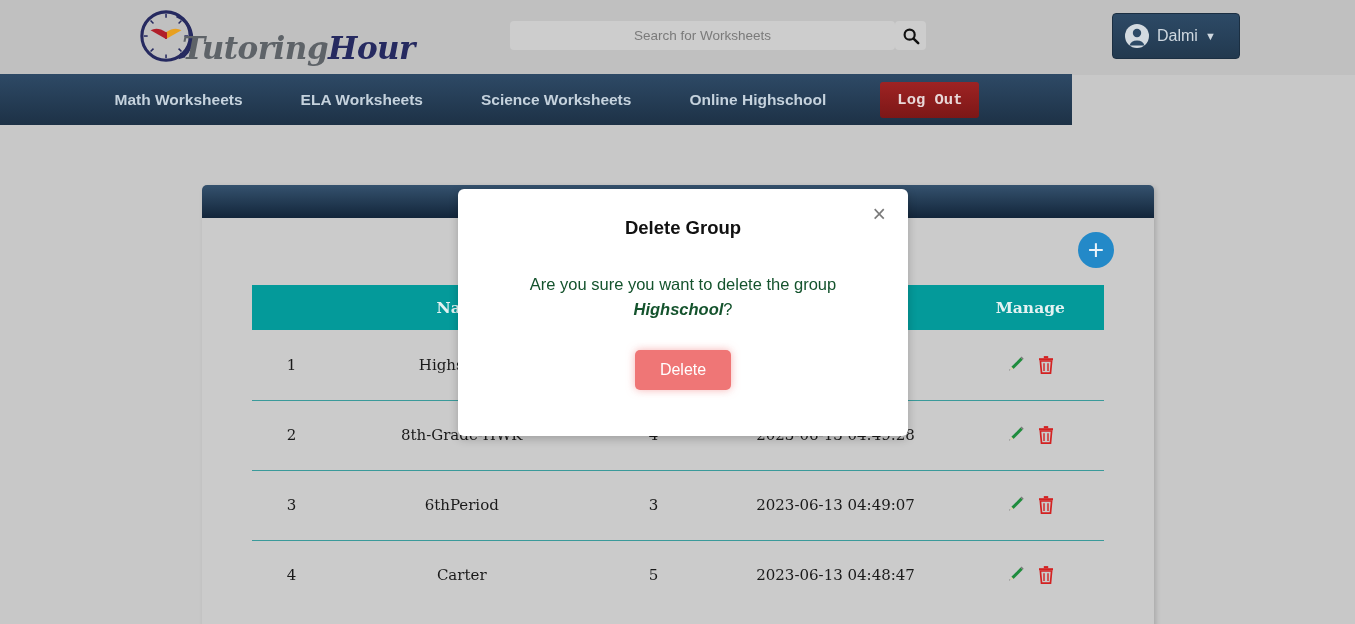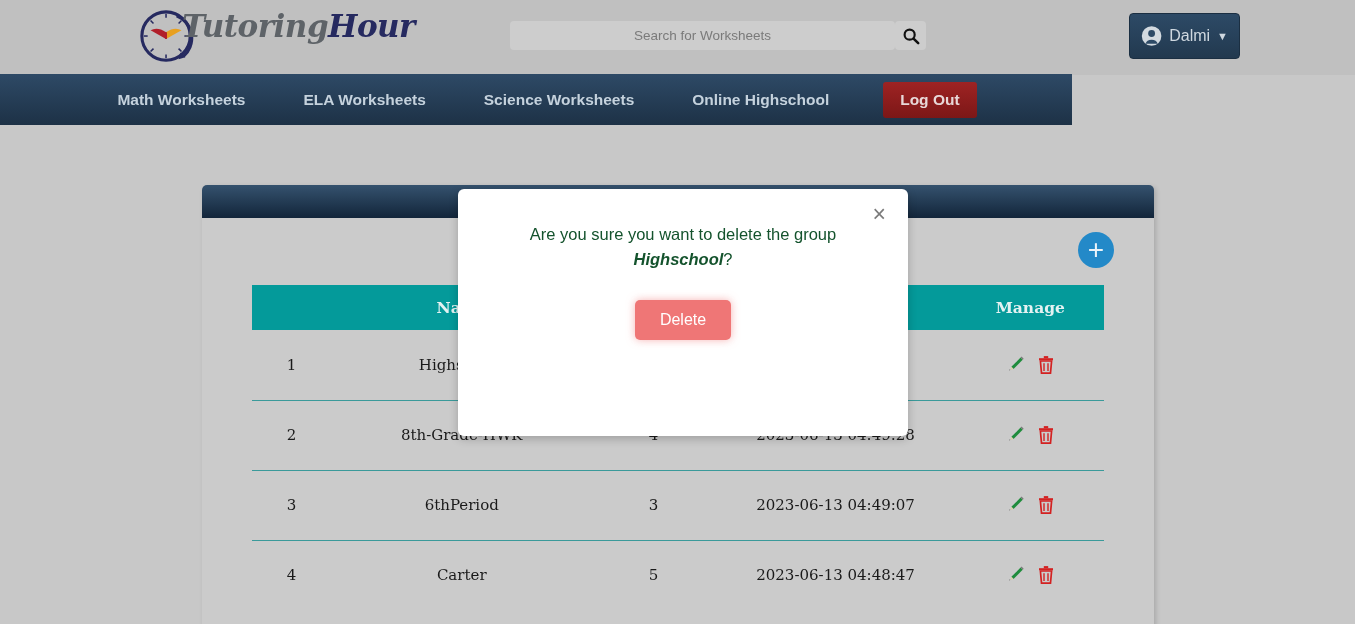--- a/index.html
+++ b/index.html
@@ -12,21 +12,21 @@
   #app { position: relative; width: 1355px; height: 624px; background: #c8c8c8; }
 
   
   .top-header {
     position: absolute; top: 0; left: 0; width: 1355px; height: 75px;
     background: #c0c0c0;
     display: flex; align-items: center;
   }
   .logo-wrap {
     position: absolute; left: 138px; top: 8px;
-    display: flex; align-items: flex-start; height: 58px;
+    display: flex; align-items: flex-end; height: 58px;
   }
   .logo-clock { width: 58px; height: 58px; display:block; }
   .logo-text {
     font-family: "DejaVu Serif", serif;
     font-size: 31px; font-style: italic; font-weight: bold;
     margin-left: -14px; letter-spacing: -0.5px;
     white-space: nowrap;
   }
   .logo-text .t1 { color: #5e6368; }
   .logo-text .t2 { color: #262a60; }
@@ -44,21 +44,21 @@
   }
   .search-input::placeholder { color: #7a7a7a; opacity: 1; }
   .search-btn {
     width: 31px; height: 29px; background: #cdcdcd; border: none;
     border-radius: 4px; cursor: pointer;
     display: flex; align-items: center; justify-content: center;
   }
 
   .user-btn {
     position: absolute; right: 115px; top: 13px;
-    width: 111px; height: 46px;
+    width: 128px; height: 46px;
     background: linear-gradient(180deg, #2d4a66 0%, #22394f 100%);
     border: 1px solid #1b2f42; border-radius: 4px;
     display: flex; align-items: center; gap: 7px;
     padding: 0 11px; cursor: pointer;
   }
   .user-name {
     color: #cfd8e0; font-size: 16px;
     font-family: "Liberation Sans", sans-serif;
   }
   .caret { color: #cfd8e0; font-size: 11px; }
@@ -73,21 +73,21 @@
   .nav-link {
     color: #c5d2dd; font-size: 15.5px; font-weight: bold;
     padding: 0 22px; text-decoration: none; cursor: pointer;
     white-space: nowrap;
   }
   .logout-btn {
     background: linear-gradient(180deg, #9e2323 0%, #7c1717 100%);
     color: #e8d8d8; font-size: 15.5px; font-weight: bold;
     border: none; border-radius: 3px;
     padding: 9px 17px; margin-left: 18px; cursor: pointer;
-    font-family: Liberation Sans, sans-serif;
+    font-family: Liberation Mono, monospace;
   }
 
   
   .card {
     position: absolute; left: 202px; top: 185px;
     width: 952px; height: 460px;
     background: #cbcbcb;
     border-radius: 5px;
     box-shadow: 2px 2px 5px rgba(0,0,0,0.16);
   }
@@ -364,20 +364,21 @@
         </tbody>
       </table>
     </div>
   </div>
 
   <div class="modal-backdrop"></div>
   <div class="modal">
     <button class="modal-close">
       <span>×</span>
     </button>
+    <div class="modal-title">Delete Group</div>
     <div class="modal-body">
       <span>Are you sure you want to delete the group</span>
       <span class="gname">Highschool</span><span>?</span>
     </div>
     <div class="modal-footer">
       <button class="delete-btn">Delete</button>
     </div>
   </div>
 
 </div>

